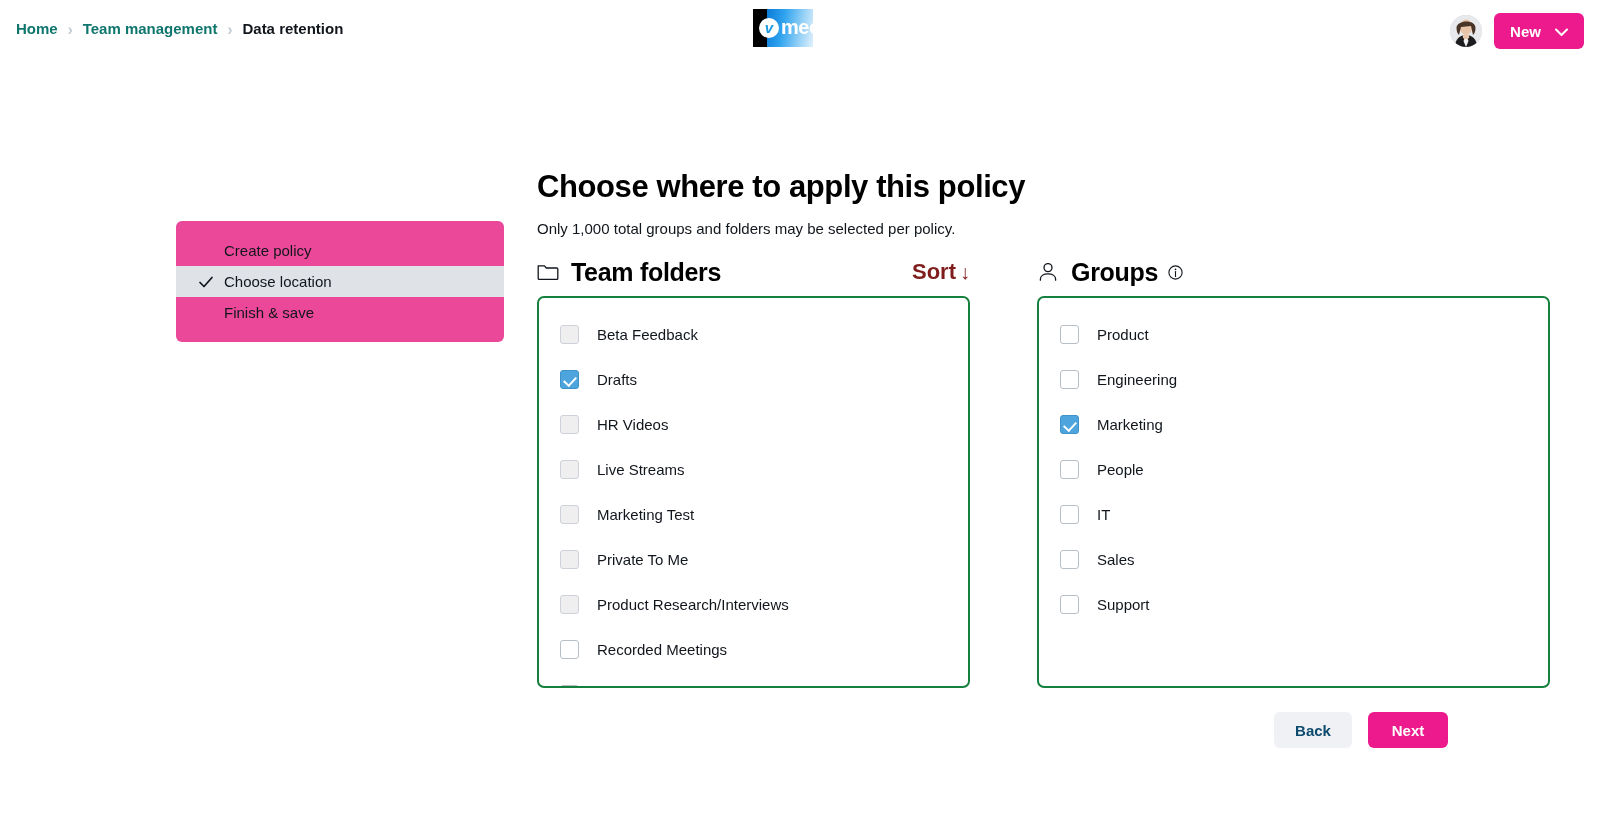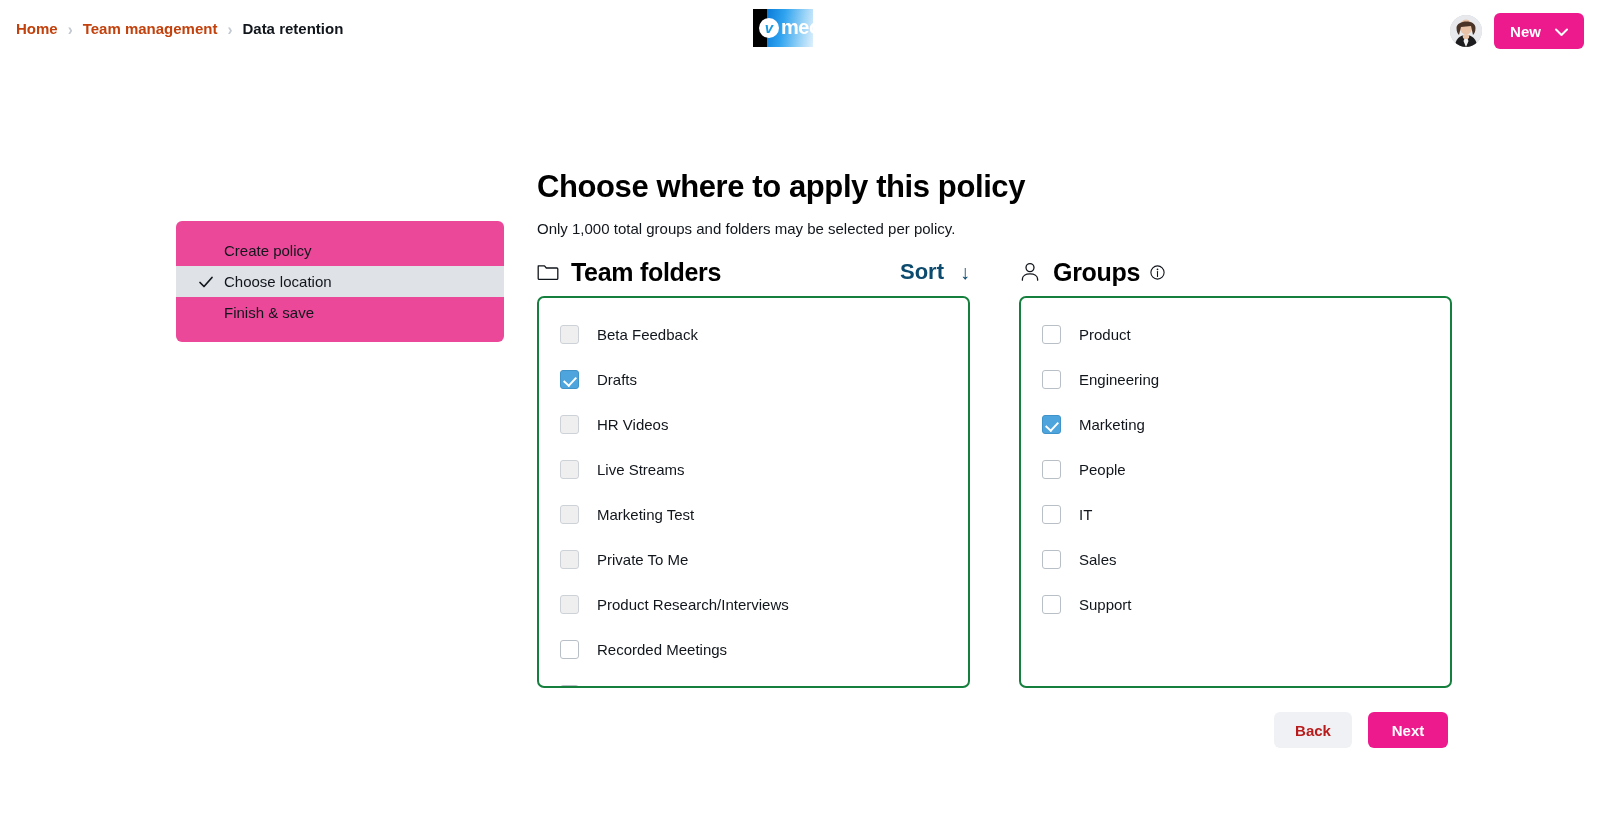--- a/index.html
+++ b/index.html
@@ -14,21 +14,21 @@
 
   
   .topbar {
     position: absolute; top: 0; left: 0; width: 1600px; height: 62px;
   }
   .breadcrumb {
     position: absolute; left: 16px; top: 20px;
     display: flex; align-items: center; gap: 10px;
     font-size: 15px; font-weight: bold;
   }
-  .crumb { color: #c2410c; }
+  .crumb { color: #0f766e; }
   .crumb.current { color: #11161c; }
   .crumb-sep {
     color: #c3c9d1; font-size: 15px; font-weight: bold;
     display: inline-block; transform: scaleY(1.15);
   }
   .logo {
     position: absolute; left: 753px; top: 9px;
     width: 60px; height: 38px;
     background: #000;
     overflow: hidden;
@@ -94,35 +94,35 @@
     font-size: 31px; font-weight: bold; color: #000; letter-spacing: -0.4px;
     white-space: nowrap;
   }
   .subtitle {
     position: absolute; left: 0; top: 205px;
     font-size: 15px; color: #11161c; white-space: nowrap;
   }
 
   .col { position: absolute; top: 252px; }
   .col.folders { left: 0; width: 433px; }
-  .col.groups  { left: 482px; width: 433px; }
+  .col.groups  { left: 500px; width: 513px; }
 
   .col-head {
     display: flex; align-items: center;
     height: 40px; margin-bottom: 4px;
   }
   .col-head .icon { width: 22px; height: 22px; margin-right: 12px; flex: 0 0 auto; }
   .col-head h2 {
     margin: 0; font-size: 25px; font-weight: bold; color: #000;
     letter-spacing: -0.3px;
   }
   .info-icon { width: 15px; height: 15px; margin-left: 10px; flex: 0 0 auto; }
   .sort {
-    margin-left: auto; display: flex; align-items: center; gap: 16px;
-    font-size: 22px; font-weight: bold; color: #0c4a6e; cursor: pointer;
+    margin-left: auto; display: flex; align-items: center; gap: 4px;
+    font-size: 22px; font-weight: bold; color: #7f1d1d; cursor: pointer;
   }
   .sort-arrow { font-size: 20px; font-weight: normal; line-height: 1; }
 
   .listbox {
     border: 2px solid #15803d; border-radius: 7px;
     background: #ffffff;
     height: 392px; overflow: hidden; position: relative;
   }
   .listbox.scrolling { overflow-y: hidden; }
   .list-inner { padding: 14px 0 0 0; }
@@ -155,21 +155,21 @@
   .footer {
     position: absolute; left: 1274px; top: 712px;
     display: flex; gap: 16px;
   }
   .btn {
     height: 36px; min-width: 78px; border: none; border-radius: 6px;
     font-family: "Liberation Sans", sans-serif;
     font-size: 15px; font-weight: bold; cursor: pointer;
     padding: 0 18px;
   }
-  .btn.back { background: #eff1f4; color: #b91c1c; }
+  .btn.back { background: #eff1f4; color: #0c4a6e; }
   .btn.next { background: #ed1a8d; color: #ffffff; min-width: 80px; }
 </style>
 </head>
 <body>
 
 <div class="page">
 
   <div class="topbar">
 
     <div class="breadcrumb">

